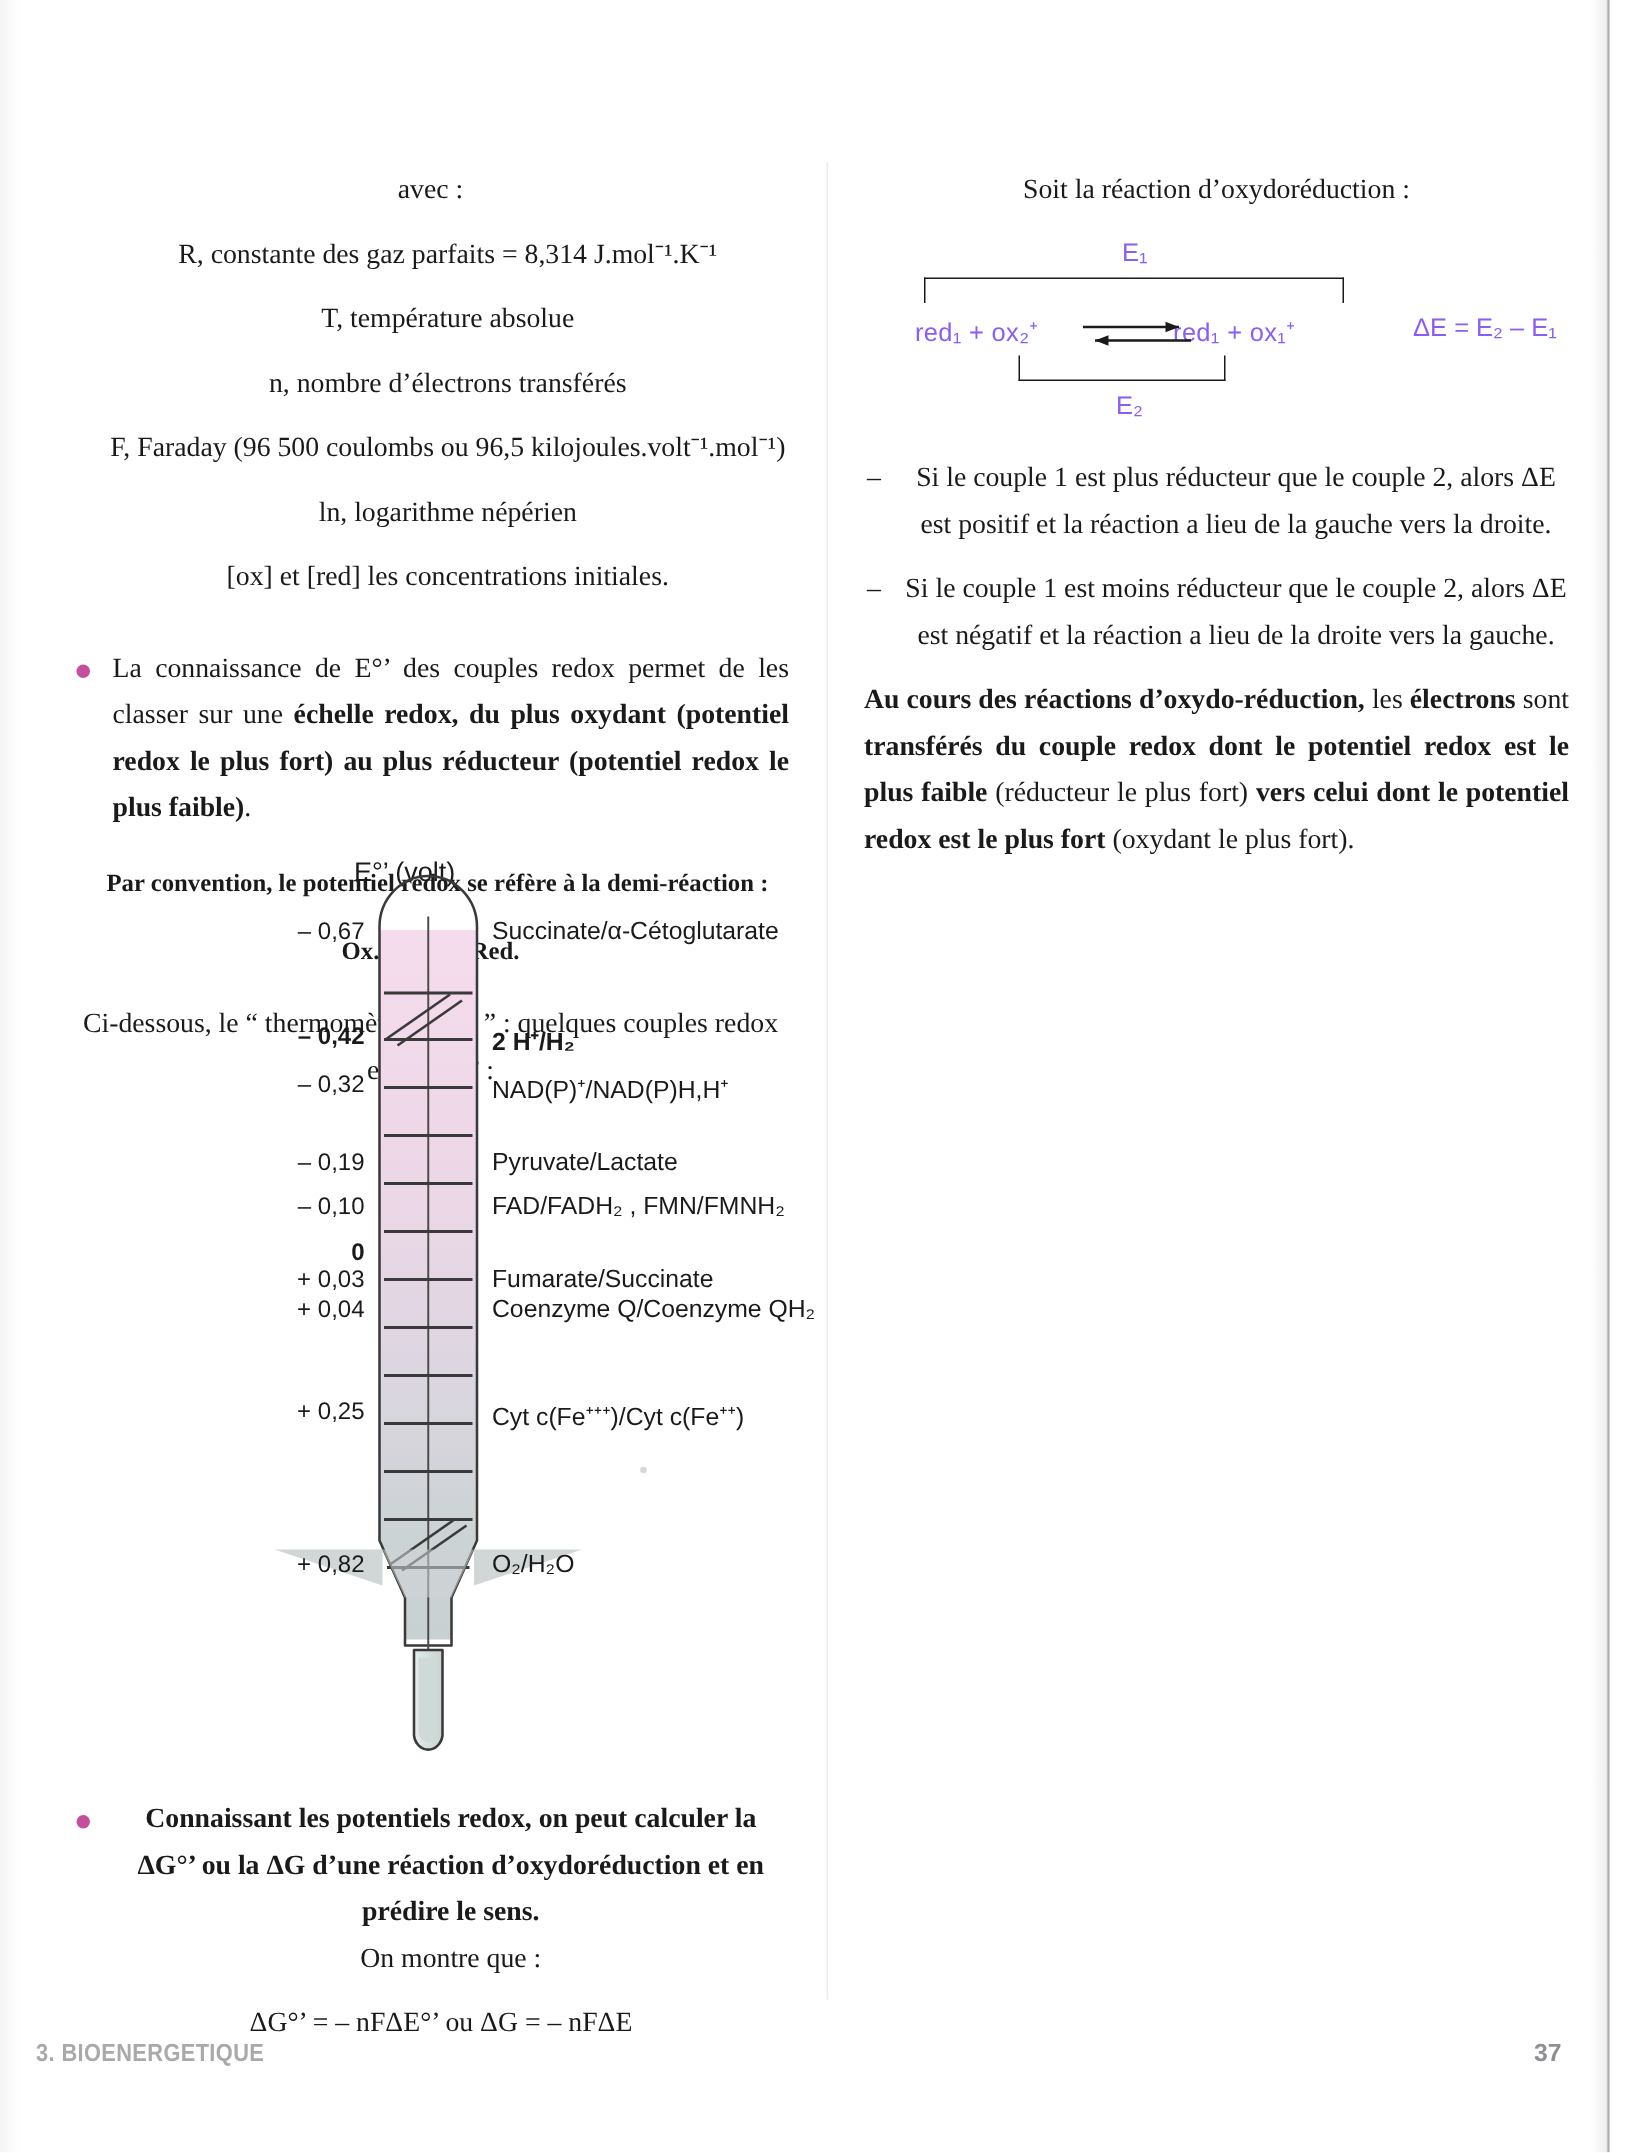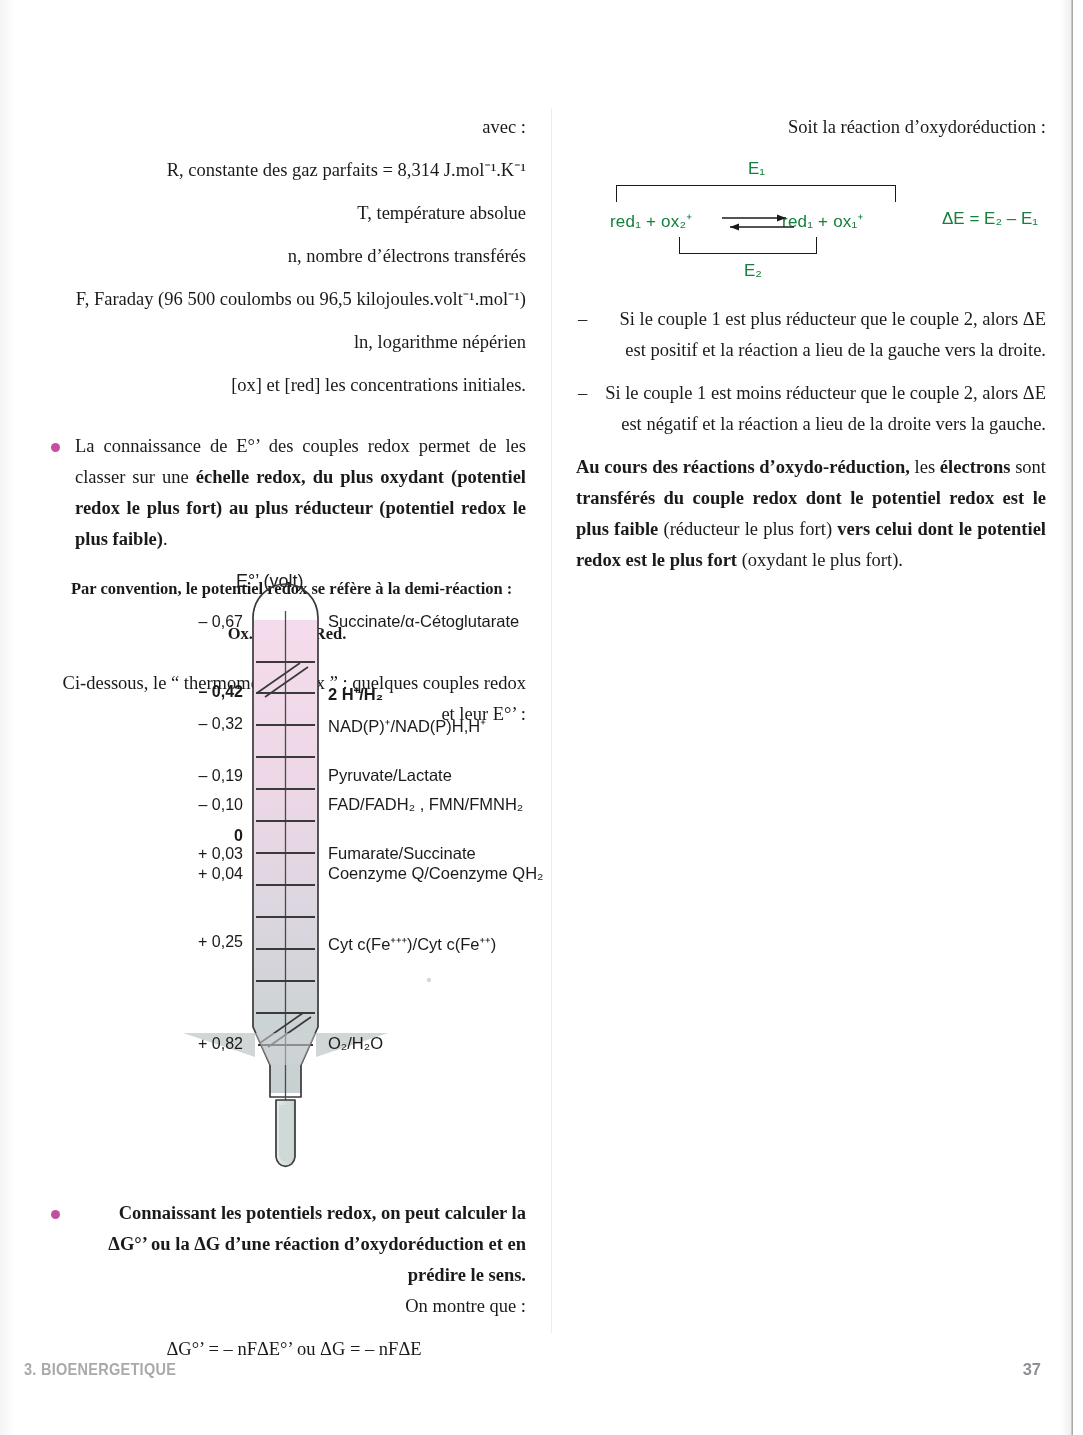--- a/index.html
+++ b/index.html
@@ -43,21 +43,21 @@
   }
 
   
   .col-left  { position: absolute; left: 48px;  top: 112px; width: 478px; }
   .col-right { position: absolute; left: 576px; top: 112px; width: 470px; }
 
   .p {
     font-size: 18.5px;
     line-height: 31px;
     margin: 0 0 0 0;
-    text-align: right;
+    text-align: center;
   }
   .p.just { text-align: justify; font-family: Liberation Serif, serif; }
   .indent1 { margin-left: 23px; }
   .gap-s { margin-top: 12px; }
   .gap-m { margin-top: 20px; }
   .gap-l { margin-top: 30px; }
 
   .bold { font-weight: bold; }
 
   
@@ -86,21 +86,21 @@
   }
 
   
   .scheme {
     position: relative;
     width: 470px;
     height: 135px;
     margin-top: 14px;
     font-family: "Liberation Sans", sans-serif;
     font-size: 17px;
-    color: #15803d;
+    color: #8b5cf6;
   }
   .scheme .eq-row {
     position: absolute;
     left: 34px; top: 52px;
     white-space: nowrap;
     letter-spacing: 0.2px;
   }
   .scheme .e1-label { position: absolute; left: 172px; top: 2px; font-size: 17px; }
   .scheme .e2-label { position: absolute; left: 168px; top: 104px; font-size: 17px; }
   .scheme .delta    { position: absolute; left: 366px; top: 52px; white-space: nowrap; }

